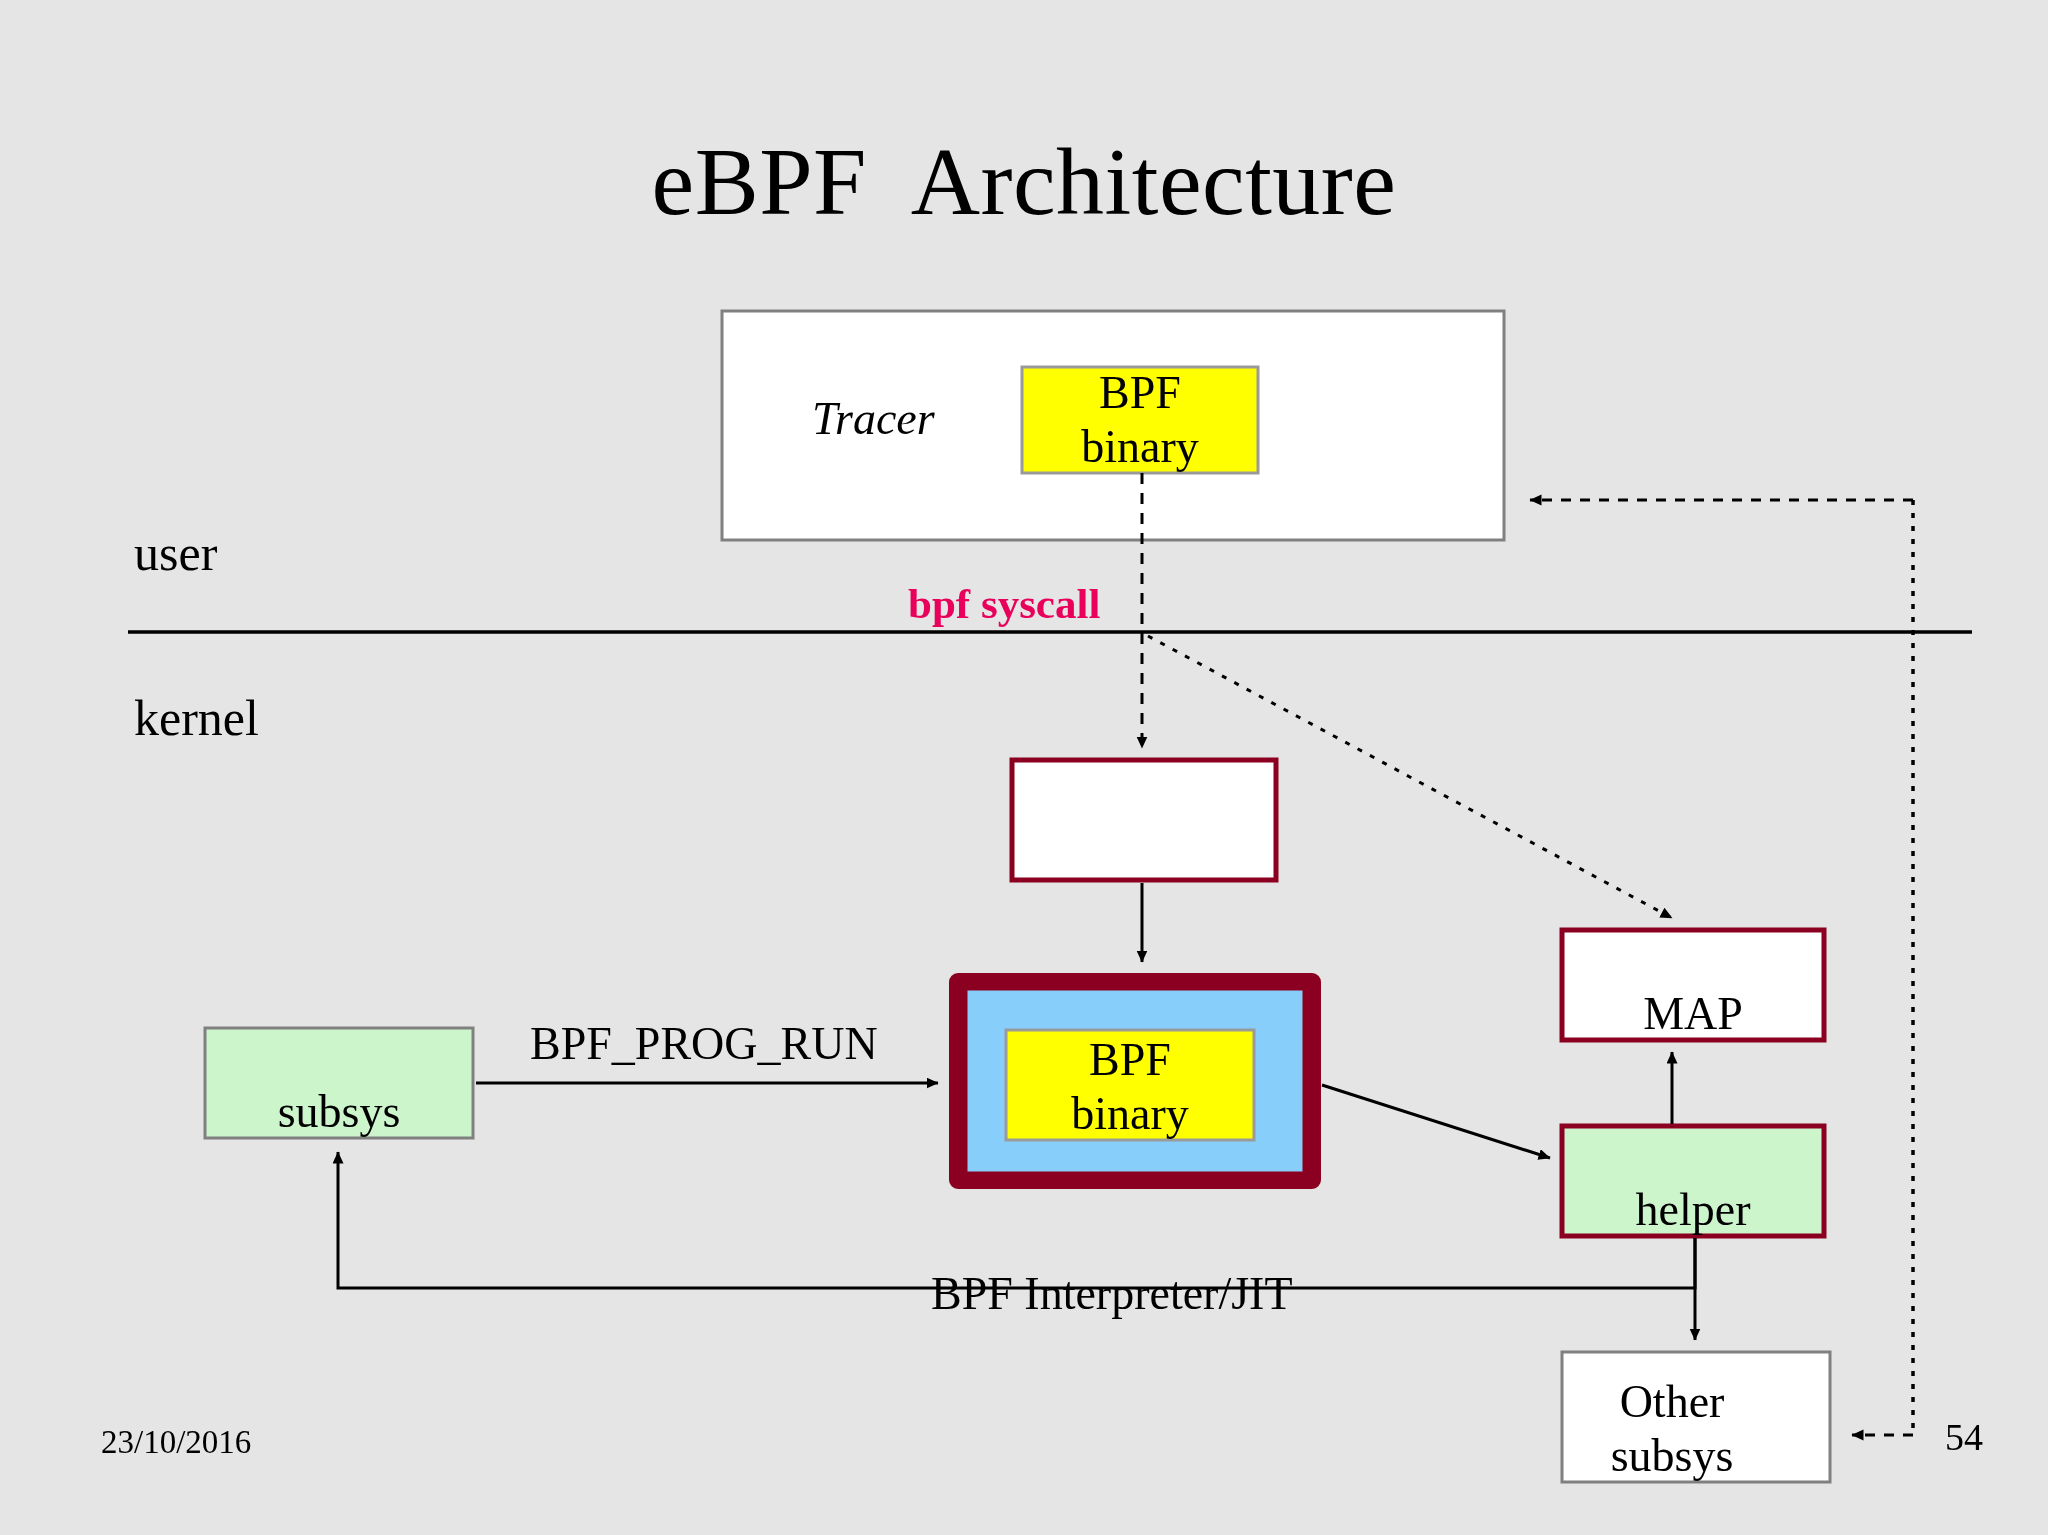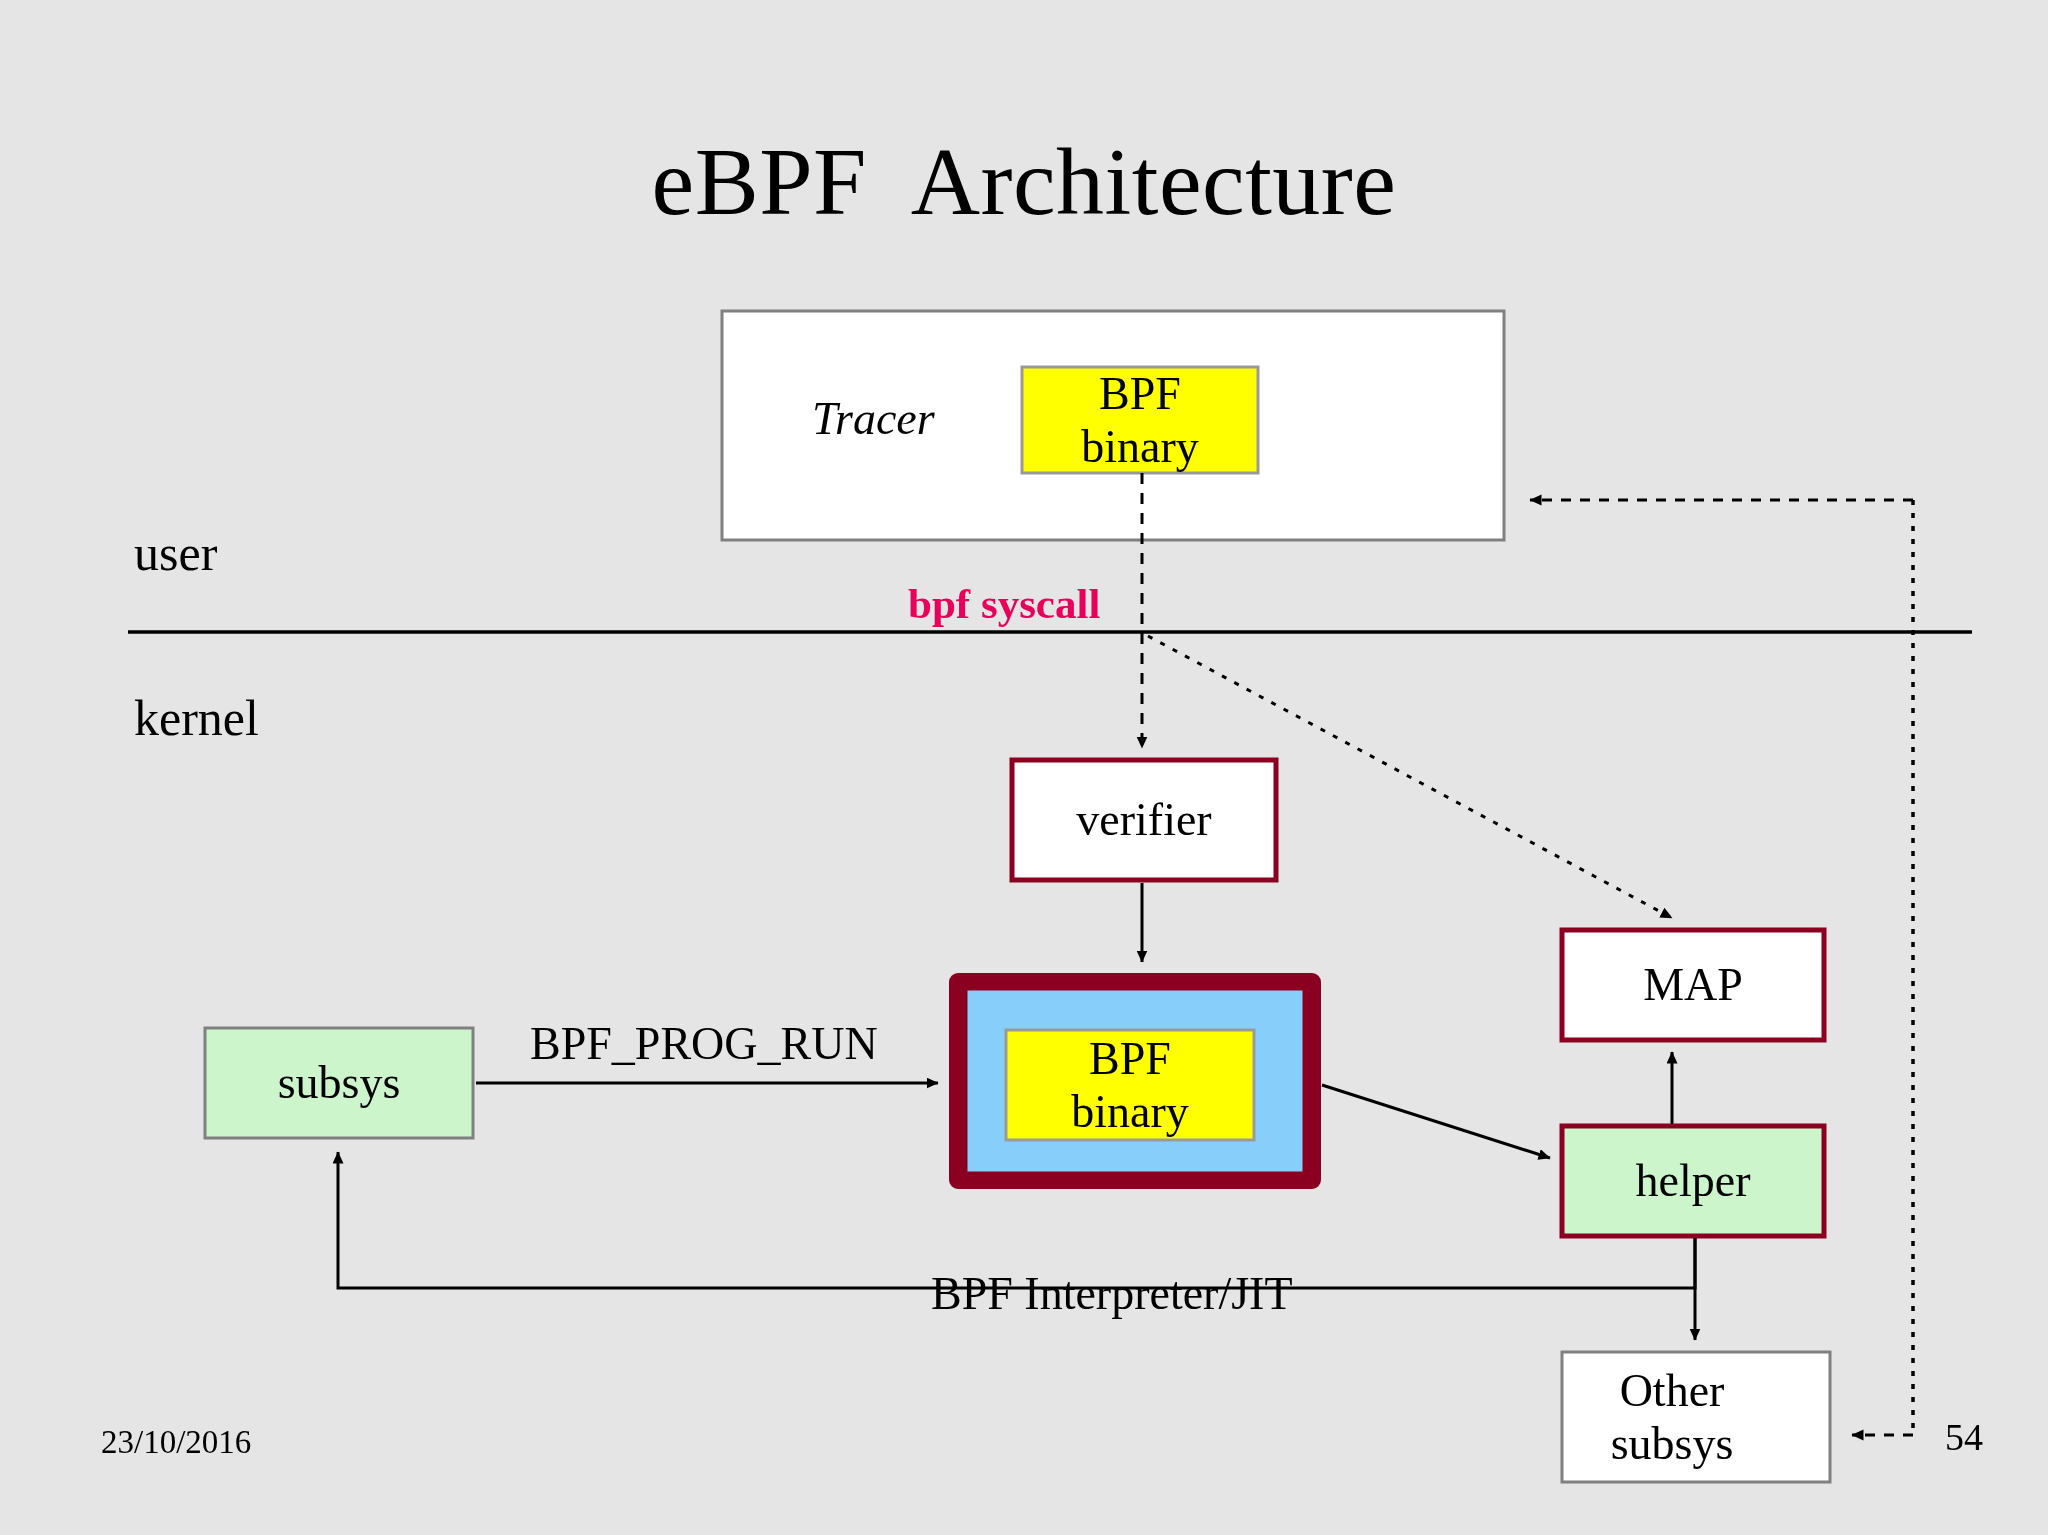--- a/index.html
+++ b/index.html
@@ -49,21 +49,21 @@
   #lbl-syscall{ left: 908px; top: 580px;  font-size: 43px; font-weight: bold; color: #E8005A; }
   #lbl-tracer { left: 812px; top: 393px;  font-size: 46px; font-style: italic; }
   #lbl-progrun{ left: 530px; top: 1018px; font-size: 46px; }
   #lbl-jit    { left: 931px; top: 1268px; font-size: 46px; }
   #lbl-date   { left: 101px; top: 1424px; font-size: 33px; }
   #lbl-pageno { left: 1945px;top: 1416px; font-size: 38px; }
 
   .boxlabel {
     position: absolute;
     display: flex;
-    align-items: center;
+    align-items: flex-end;
     justify-content: center;
     text-align: center;
     font-family: "Liberation Serif", "DejaVu Serif", serif;
     font-size: 46px;
     line-height: 1.16;
     color: #000;
   }
   #t-bpfbin1 { left: 1022px; top: 367px;  width: 236px; height: 106px; }
   #t-verifier{ left: 1012px; top: 760px;  width: 264px; height: 120px; }
   #t-bpfbin2 { left: 1006px; top: 1030px; width: 248px; height: 110px; }
@@ -135,21 +135,20 @@
   <div class="txt" id="lbl-user">user</div>
   <div class="txt" id="lbl-kernel">kernel</div>
   <div class="txt" id="lbl-syscall">bpf syscall</div>
   <div class="txt" id="lbl-tracer">Tracer</div>
   <div class="txt" id="lbl-progrun">BPF_PROG_RUN</div>
   <div class="txt" id="lbl-jit">BPF Interpreter/JIT</div>
 
   <div class="boxlabel" id="t-bpfbin1">
       <div>BPF<br>binary</div>
     </div>
-  <div class="boxlabel" id="t-verifier">verifier</div>
   <div class="boxlabel" id="t-bpfbin2">
       <div>BPF<br>binary</div>
     </div>
   <div class="boxlabel" id="t-subsys">subsys</div>
   <div class="boxlabel" id="t-map">MAP</div>
   <div class="boxlabel" id="t-helper">helper</div>
   <div class="boxlabel" id="t-other">
       <div>Other<br>subsys</div>
     </div>
 

